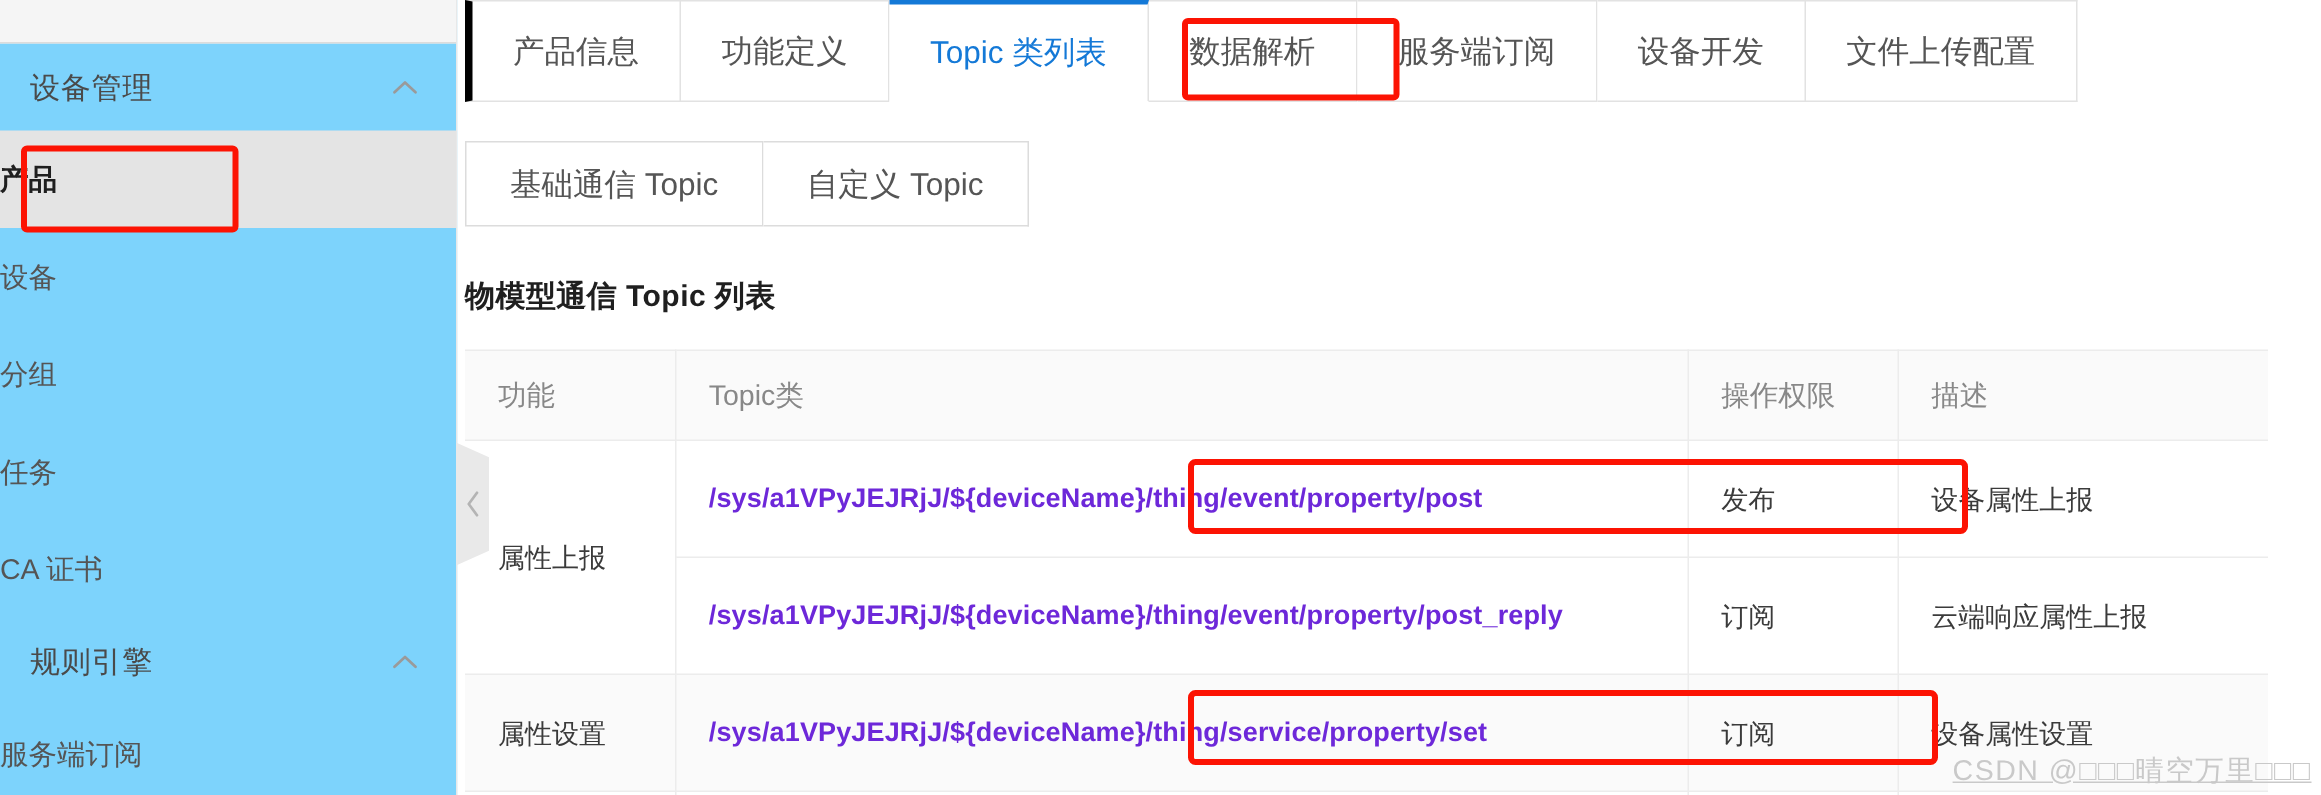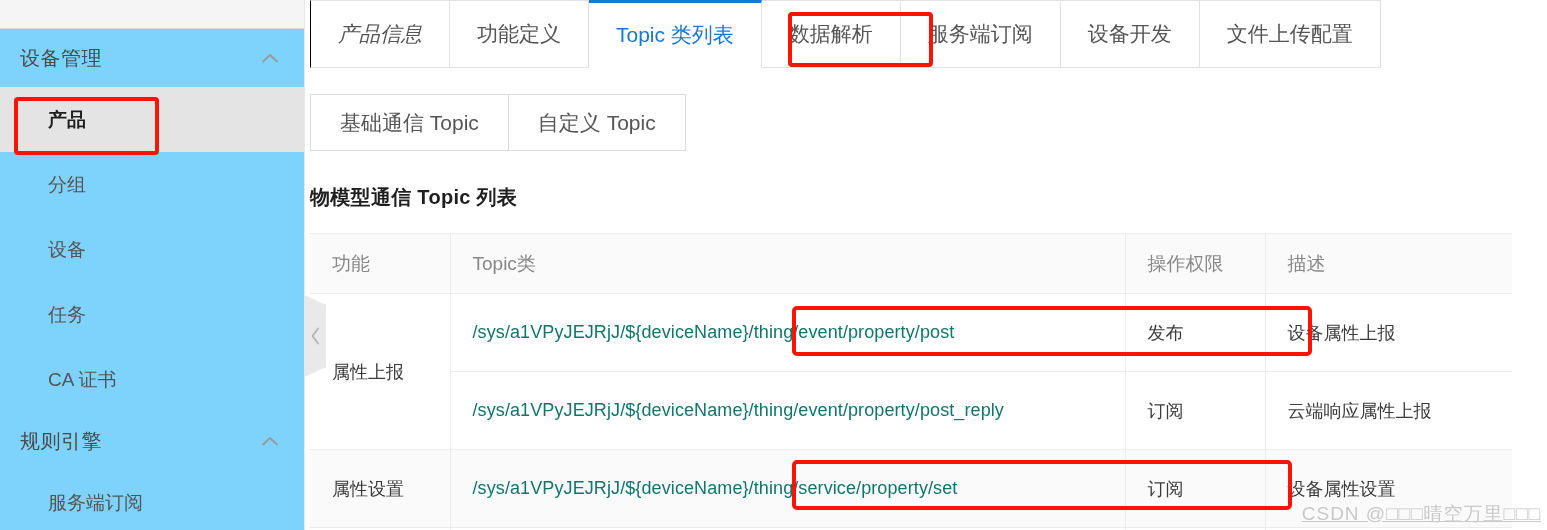--- a/index.html
+++ b/index.html
@@ -56,21 +56,20 @@
     width: 16px;
     height: 10px;
     position: relative;
     flex: 0 0 auto;
   }
   .chev svg { display: block; }
   .nav-item {
     height: 65px;
     display: flex;
     align-items: center;
-    padding-left: 48px;
     box-sizing: border-box;
     font-size: 19px;
     color: #555555;
     cursor: pointer;
     position: relative;
   }
   .nav-item.active {
     background: #e4e4e4;
     color: #1f1f1f;
     font-weight: bold;
@@ -130,21 +129,21 @@
     font-size: 21px;
     color: #555555;
     padding: 0 27px;
     border: 1px solid #e2e2e2;
     border-left: none;
     box-sizing: border-box;
     cursor: pointer;
     background: #ffffff;
     white-space: nowrap;
   }
-  .tab:first-child { border-left: 1px solid #000000; font-style: italic; }
+  .tab:first-child { border-left: 5px solid #000000; }
   .tab.active {
     color: #1479d7;
     border-top: 3px solid #1479d7;
     border-bottom: 1px solid #ffffff;
     z-index: 2;
   }
   .redbox-tab {
     position: absolute;
     left: 483px;
     top: 12px;
@@ -229,23 +228,24 @@
     border-right: 1px solid #ececec;
     box-sizing: border-box;
     vertical-align: middle;
     font-size: 18px;
   }
   table.topic-table td:last-child { border-right: none; }
   tr.shaded td { background: #fafafa; }
   td.func-cell { text-align: left; }
   .topic-path {
     font-size: 18px;
-    color: #0f766e;
+    color: #6d28d9;
     letter-spacing: 0.1px;
     white-space: nowrap;
+    font-weight: bold;
   }
 
   
   .redbox-topic1 {
     position: absolute;
     left: 487px;
     top: 306px;
     width: 520px;
     height: 50px;
     border: 4px solid #fc1303;
@@ -294,24 +294,24 @@
         <svg width="16" height="10" viewBox="0 0 16 10">
           <path d="M1 8.5 L8 2 L15 8.5" fill="none" stroke="#9a9a9a" stroke-width="1.8" stroke-linecap="round" stroke-linejoin="round"></path>
         </svg>
       </span>
     </div>
 
     <div class="nav-item active">
       <span>产品</span>
     </div>
     <div class="nav-item">
+      <span>设备</span>
+    </div>
+    <div class="nav-item">
       <span>分组</span>
-    </div>
-    <div class="nav-item">
-      <span>设备</span>
     </div>
     <div class="nav-item">
       <span>任务</span>
     </div>
     <div class="nav-item">
       <span>CA 证书</span>
     </div>
 
     <div class="nav-group-header">
       <span class="nav-group-title">规则引擎</span>

